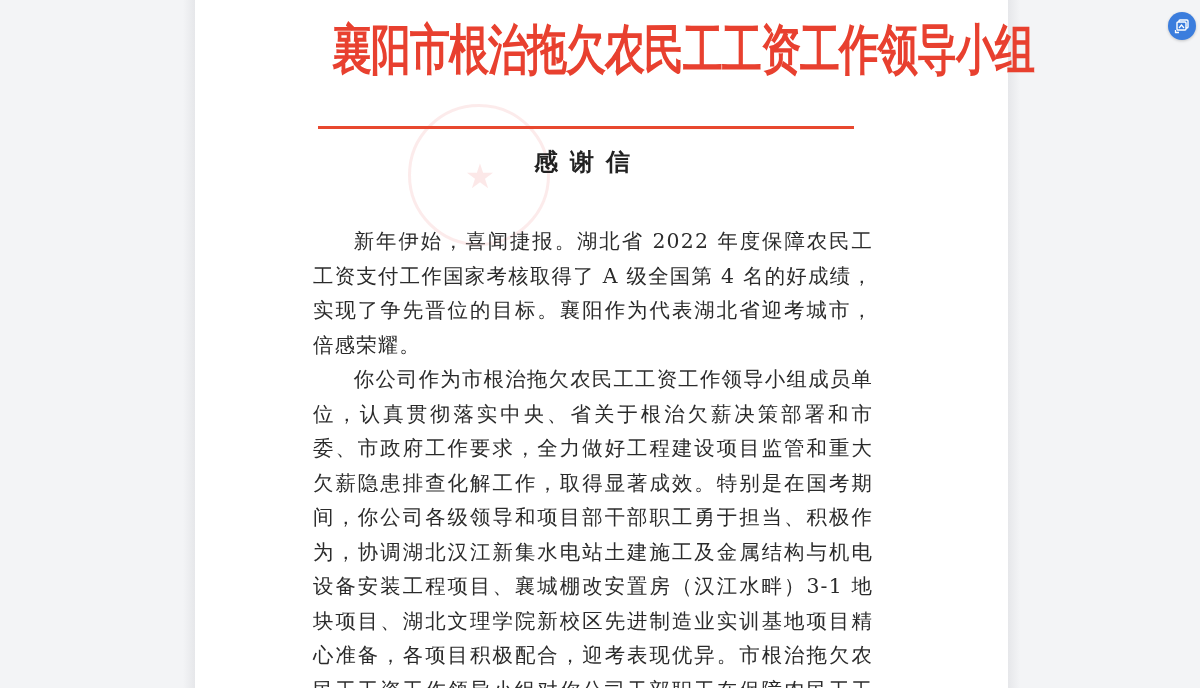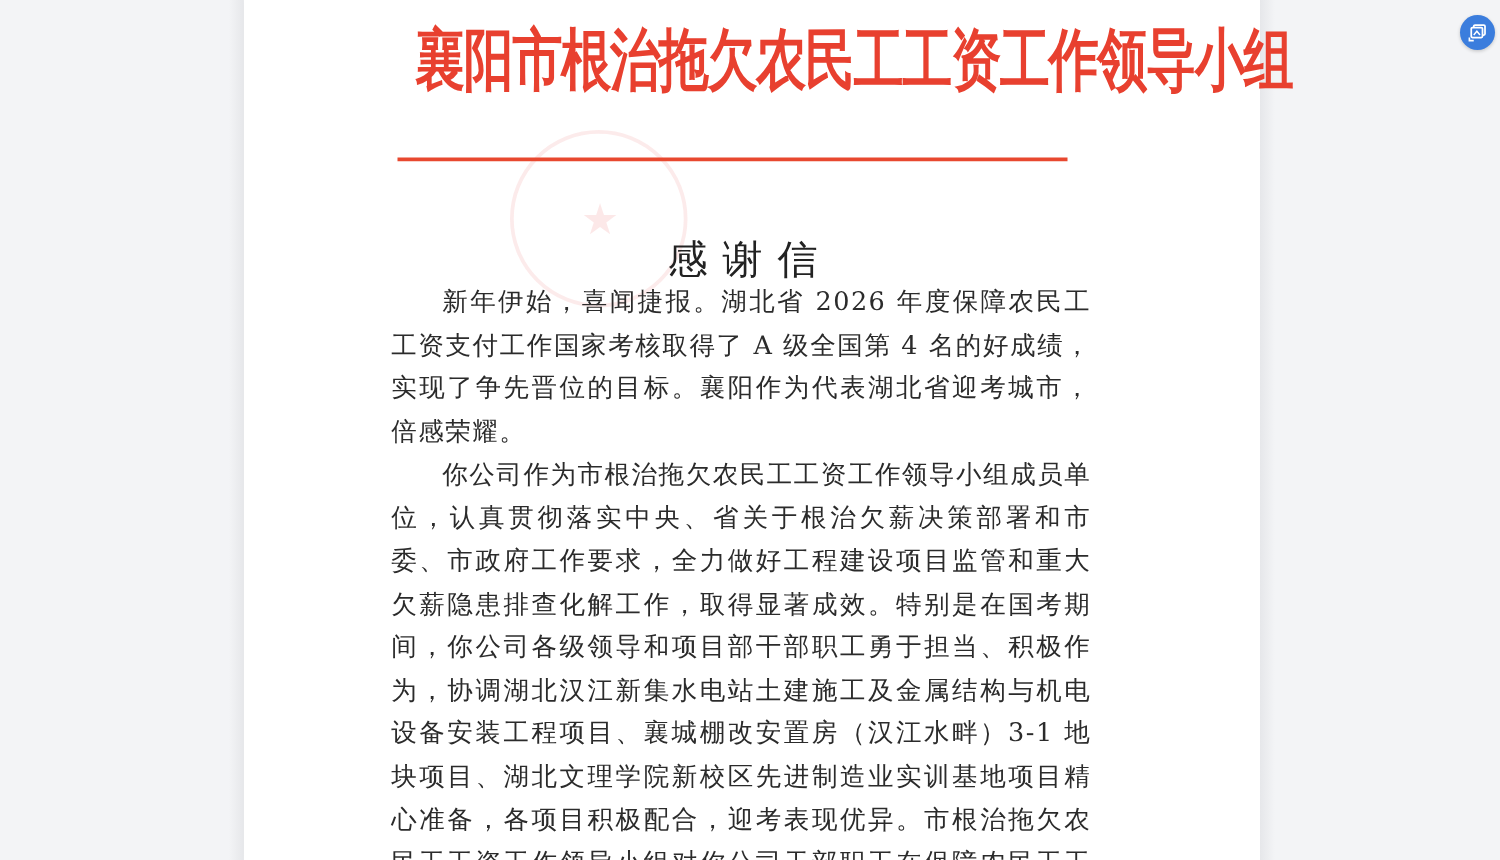--- a/index.html
+++ b/index.html
@@ -38,22 +38,22 @@
     border-radius: 50%;
     border: 3px solid rgba(232, 90, 90, 0.12);
     box-sizing: border-box;
   }
   .stamp-star {
     position: absolute; left: 462px; top: 158px; width: 36px; height: 36px;
     color: rgba(232, 90, 90, 0.14); font-size: 34px; line-height: 36px; text-align: center;
   }
   .letter-title {
     position: absolute; left: 534px; top: 146px;
-    font-size: 32px; font-weight: normal; color: #222;
-    letter-spacing: 12px; white-space: nowrap; margin-top: 40px;
+    font-size: 24px; font-weight: bold; color: #222;
+    letter-spacing: 12px; white-space: nowrap;
   }
   .body-text {
     position: absolute; left: 313px; top: 224px; width: 560px;
     color: #2b2b2b; font-size: 20.4px; line-height: 34.5px;
     letter-spacing: 1.2px;
   }
   .body-text p { margin: 0; text-align: justify; }
   .body-text p.indent { text-indent: 2em; }
   .body-text p.salutation { margin-bottom: 1px; }
 
@@ -73,21 +73,21 @@
 
   <div class="stamp"></div>
   <div class="stamp-star">★</div>
 
   <div class="header-title">襄阳市根治拖欠农民工工资工作领导小组</div>
   <div class="red-rule"></div>
 
   <div class="letter-title">感谢信</div>
 
   <div class="body-text">
-    <p class="indent">新年伊始，喜闻捷报。湖北省 2026 年度保障农民工工资支付工作国家考核取得了 A 级全国第 4 名的好成绩，实现了争先晋位的目标。襄阳作为代表湖北省迎考城市，倍感荣耀。</p>
+    <p class="indent">新年伊始，喜闻捷报。湖北省 2022 年度保障农民工工资支付工作国家考核取得了 A 级全国第 4 名的好成绩，实现了争先晋位的目标。襄阳作为代表湖北省迎考城市，倍感荣耀。</p>
     <p class="indent">你公司作为市根治拖欠农民工工资工作领导小组成员单位，认真贯彻落实中央、省关于根治欠薪决策部署和市委、市政府工作要求，全力做好工程建设项目监管和重大欠薪隐患排查化解工作，取得显著成效。特别是在国考期间，你公司各级领导和项目部干部职工勇于担当、积极作为，协调湖北汉江新集水电站土建施工及金属结构与机电设备安装工程项目、襄城棚改安置房（汉江水畔）3-1 地块项目、湖北文理学院新校区先进制造业实训基地项目精心准备，各项目积极配合，迎考表现优异。市根治拖欠农民工工资工作领导小组对你公司干部职工在保障农民工工资</p>
   </div>
 
   <div class="float-btn">
     <svg width="16" height="16" viewBox="0 0 16 16">
       <rect x="5" y="2" width="9" height="8" rx="1" fill="none" stroke="#fff" stroke-width="1.4"></rect>
       <rect x="3" y="4" width="9" height="8" rx="1" fill="#3b7ddd" stroke="#fff" stroke-width="1.4"></rect>
       <path d="M5 10 L7.5 7 L10 10" fill="none" stroke="#fff" stroke-width="1.2"></path>
       <path d="M1.5 12 L1.5 14.5 L5 14.5" fill="none" stroke="#fff" stroke-width="1.3"></path>
     </svg>

